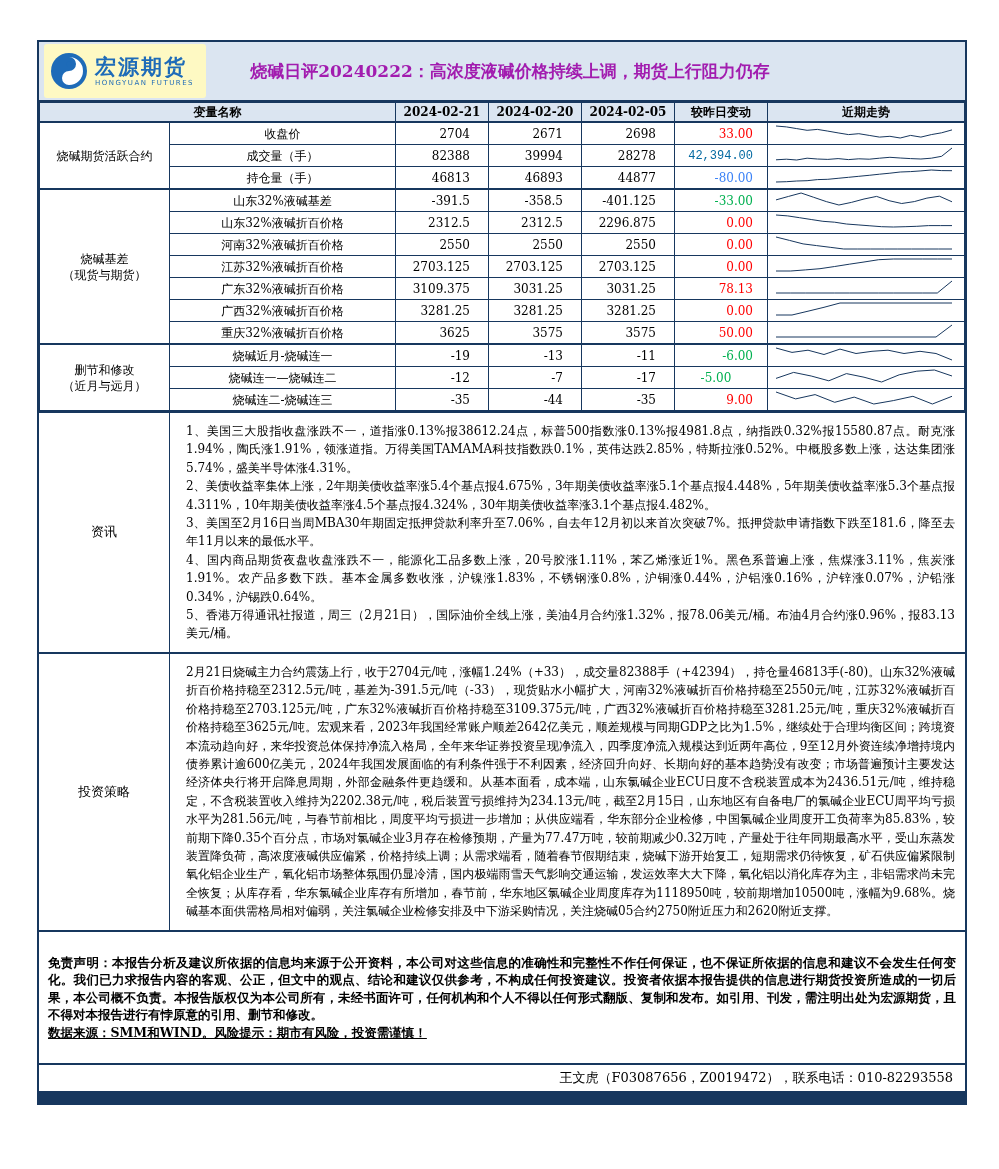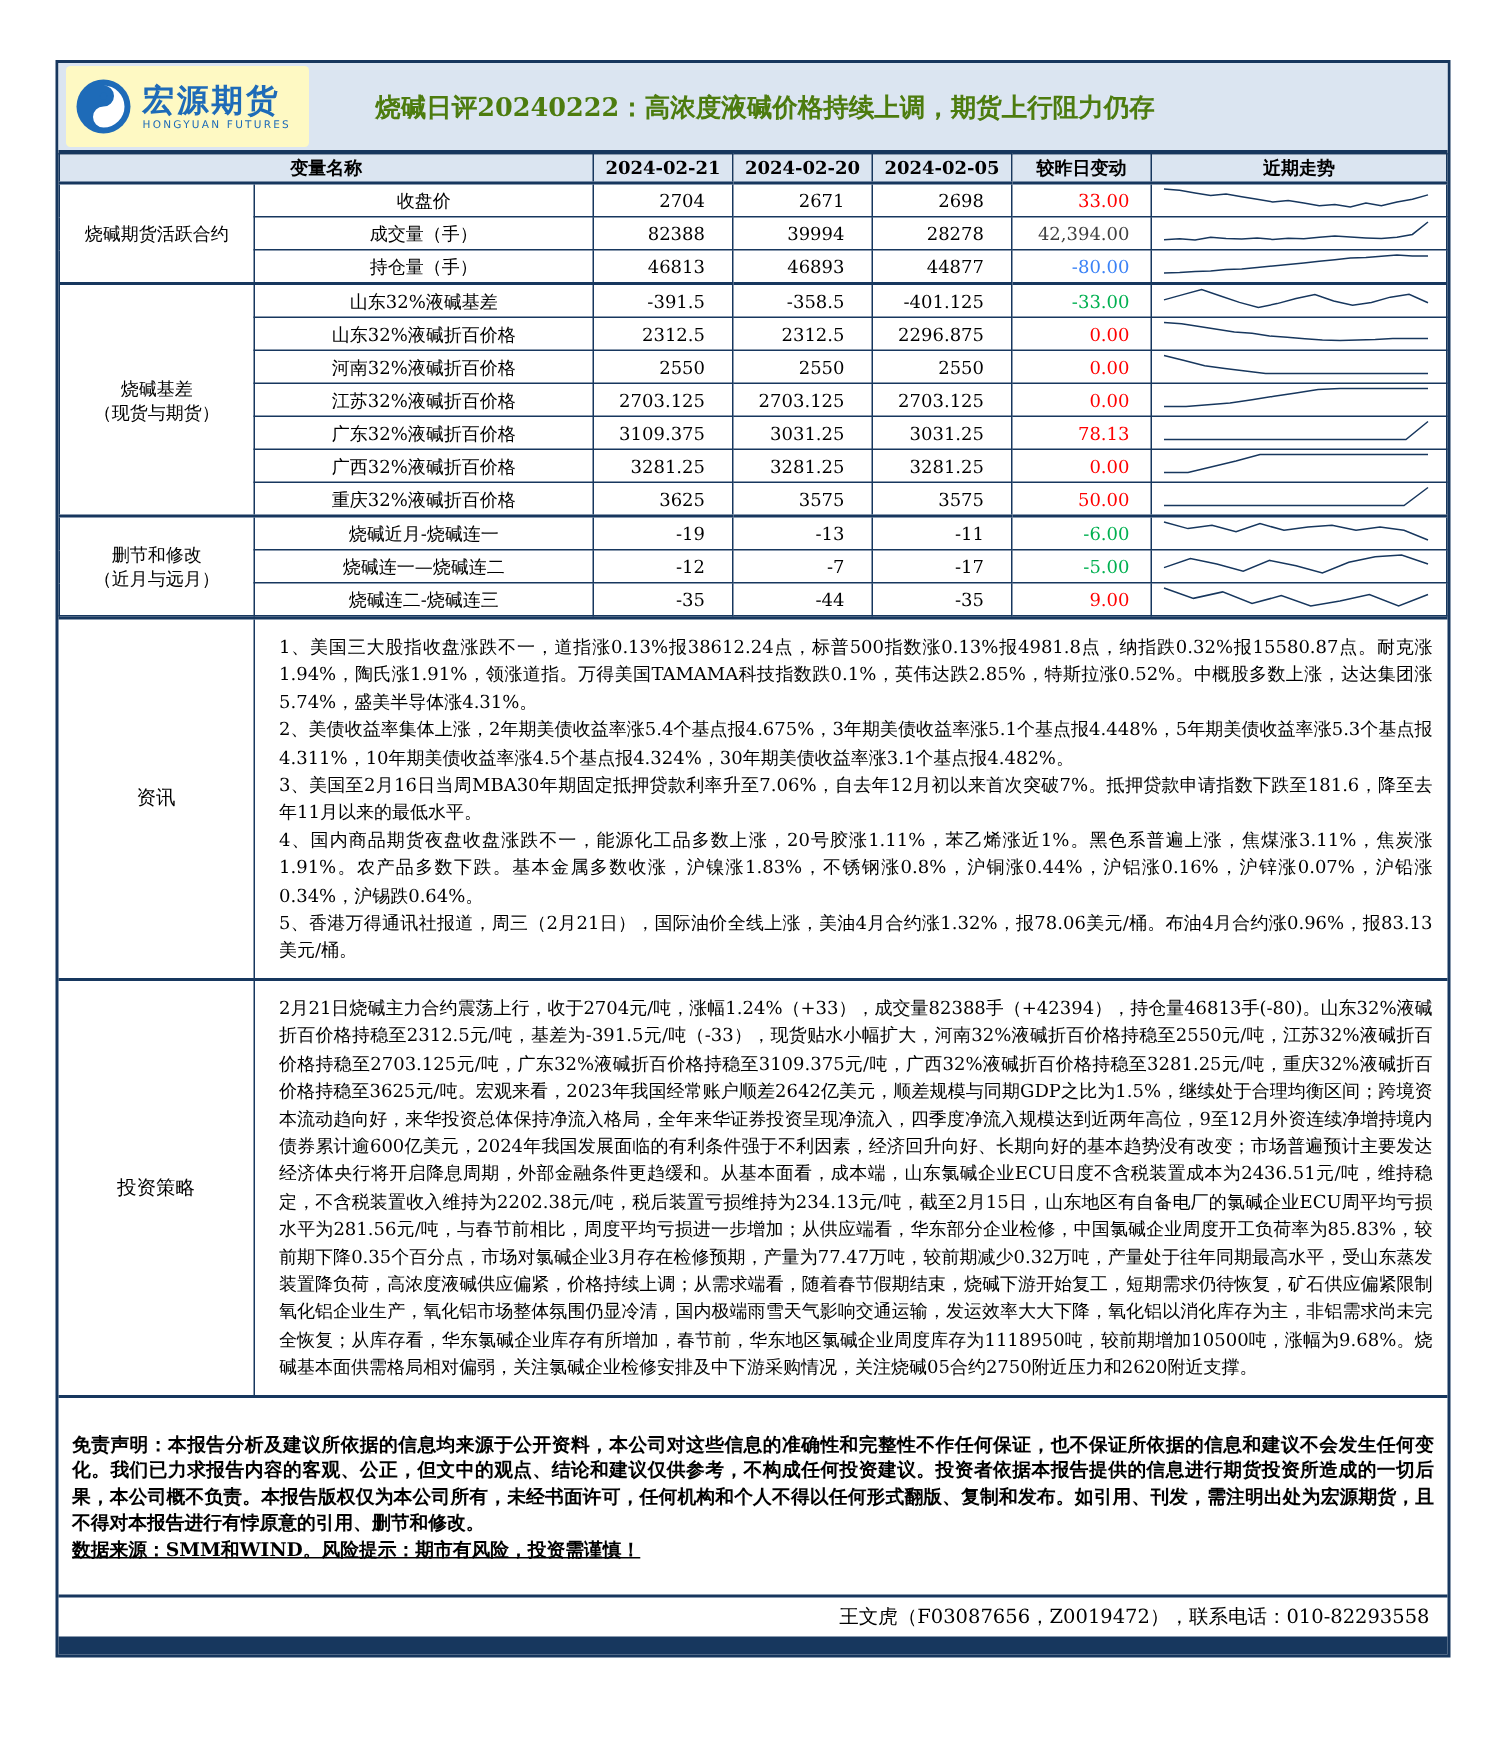--- a/index.html
+++ b/index.html
@@ -9,21 +9,21 @@
 
   
   .band{position:relative;height:58px;background:#DBE5F1;border-bottom:2px solid #17375E;
         display:flex;align-items:center}
   .logo{position:relative;z-index:2;margin-left:5px;background:#fef9c3;border-radius:3px;
         display:flex;align-items:center;gap:6px;padding:3px 12px 3px 5px;height:48px}
   .logo-text{display:flex;flex-direction:column;justify-content:center}
   .logo-cn{font-size:21px;font-weight:bold;color:#1E6BB8;letter-spacing:2px;line-height:24px}
   .logo-en{font-size:7px;color:#1E6BB8;letter-spacing:1.5px;line-height:9px;
            font-family:"DejaVu Sans","Liberation Sans",sans-serif}
-  .title{position:absolute;left:16px;right:0;text-align:center;font-size:17px;font-weight:bold;color:#4d7c0f}
+  .title{position:absolute;left:16px;right:0;text-align:center;font-size:17px;font-weight:bold;color:#a21caf}
 
   
   table{width:100%;border-collapse:collapse;table-layout:fixed}
   th,td{border:1px solid #17375E;font-size:12px;padding:0 4px;height:18px;line-height:16px;
         overflow:hidden;white-space:nowrap}
   thead th{background:#DBE5F1;text-align:center;font-weight:bold}
   td.group-cell{text-align:center}
   td.name-cell{text-align:center}
   td.val-cell{text-align:right;padding-right:18px}
   td.chg-cell{text-align:right;padding-right:14px}
@@ -96,21 +96,21 @@
           <td class="chg-cell" style="color: rgb(255, 0, 0);">33.00</td>
           <td class="spark-cell"><svg width="180" height="16">
               <polyline points="2.0,2.0 12.4,2.9 22.7,4.6 33.1,6.3 43.4,5.4 53.8,7.1 64.1,8.9 74.5,10.6 84.8,9.7 95.2,11.4 105.5,13.1 115.9,12.3 126.2,14.0 136.6,11.4 146.9,13.1 157.3,10.6 167.6,8.8 178.0,5.9" fill="none" stroke="#17375E" stroke-width="1"></polyline>
             </svg></td>
         </tr>
         <tr>
           <td class="name-cell">成交量（手）</td>
           <td class="val-cell">82388</td>
           <td class="val-cell">39994</td>
           <td class="val-cell">28278</td>
-          <td class="chg-cell" style="color: #404040;">42,394.00</td>
+          <td class="chg-cell" style="color: #0369a1; font-family: Liberation Mono, monospace;">42,394.00</td>
           <td class="spark-cell"><svg width="180" height="16">
               <polyline points="2.0,13.8 12.4,13.2 22.7,14.0 33.1,12.2 43.4,13.0 53.8,13.4 64.1,12.6 74.5,13.6 84.8,12.8 95.2,13.2 105.5,12.2 115.9,11.3 126.2,12.0 136.6,12.6 146.9,13.0 157.3,12.2 167.6,10.3 178.0,2.0" fill="none" stroke="#17375E" stroke-width="1"></polyline>
             </svg></td>
         </tr>
         <tr>
           <td class="name-cell">持仓量（手）</td>
           <td class="val-cell">46813</td>
           <td class="val-cell">46893</td>
           <td class="val-cell">44877</td>
           <td class="chg-cell" style="color: #3b82f6;">-80.00</td>
@@ -204,21 +204,21 @@
           <td class="chg-cell" style="color: rgb(0, 176, 80);">-6.00</td>
           <td class="spark-cell"><svg width="180" height="16">
               <polyline points="2.0,2.0 18.0,6.4 34.0,4.2 50.0,8.5 66.0,3.1 82.0,7.5 98.0,5.3 114.0,4.2 130.0,7.5 146.0,5.3 162.0,7.5 178.0,14.0" fill="none" stroke="#17375E" stroke-width="1"></polyline>
             </svg></td>
         </tr>
         <tr>
           <td class="name-cell">烧碱连一—烧碱连二</td>
           <td class="val-cell">-12</td>
           <td class="val-cell">-7</td>
           <td class="val-cell">-17</td>
-          <td class="chg-cell" style="color: rgb(0, 176, 80);">-5.00</td>
+          <td class="chg-cell" style="color: rgb(0, 176, 80); text-align: center;">-5.00</td>
           <td class="spark-cell"><svg width="180" height="16">
               <polyline points="2.0,10.4 19.6,4.4 37.2,8.0 54.8,12.8 72.4,5.6 90.0,9.2 107.6,14.0 125.2,6.8 142.8,3.2 160.4,2.0 178.0,8.0" fill="none" stroke="#17375E" stroke-width="1"></polyline>
             </svg></td>
         </tr>
         <tr>
           <td class="name-cell">烧碱连二-烧碱连三</td>
           <td class="val-cell">-35</td>
           <td class="val-cell">-44</td>
           <td class="val-cell">-35</td>
           <td class="chg-cell" style="color: rgb(255, 0, 0);">9.00</td>

